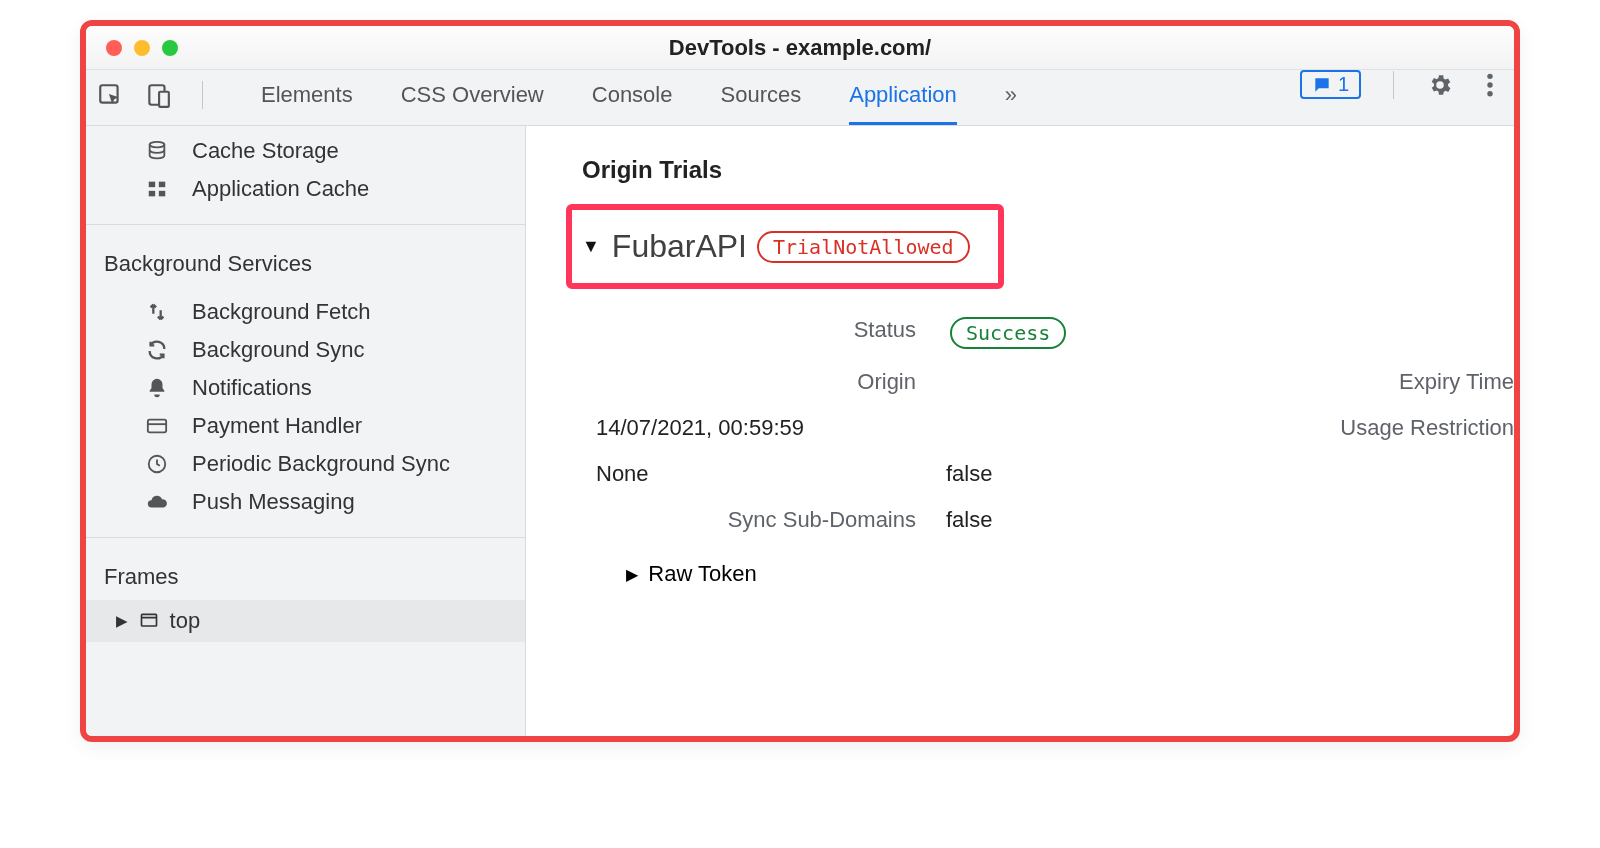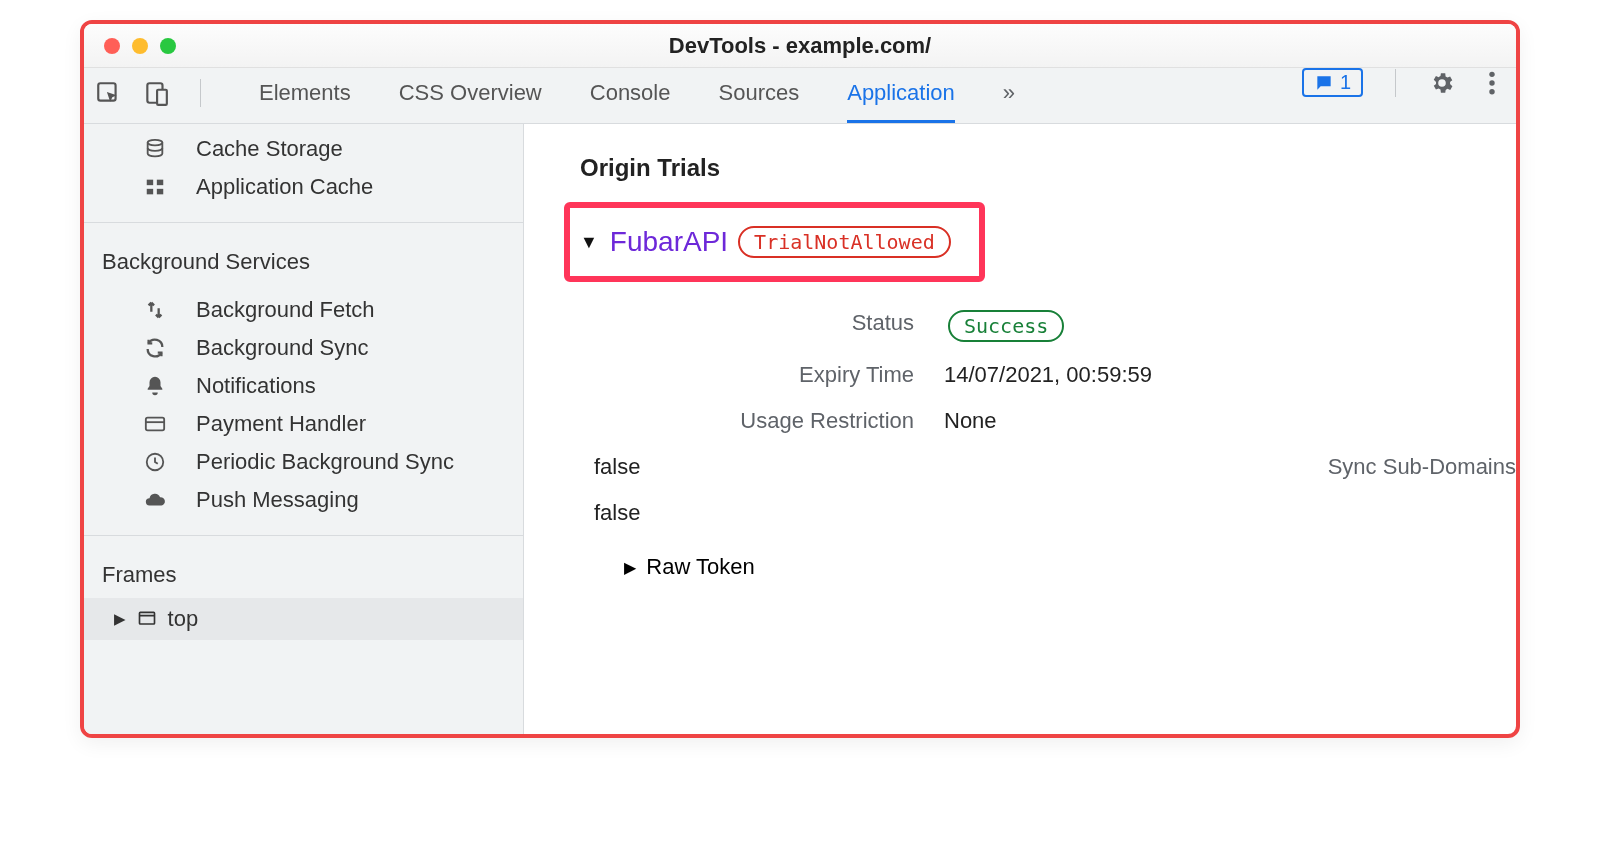--- a/index.html
+++ b/index.html
@@ -6,21 +6,21 @@
 body {
   font-family: -apple-system, BlinkMacSystemFont, "Segoe UI", Helvetica, Arial, sans-serif;
   background: #fff;
   display: flex;
   justify-content: center;
   align-items: flex-start;
   padding: 20px;
 }
 .window {
   width: 1440px;
-  border: 4px solid #ef4444;
+  border: 6px solid #ef4444;
   border-radius: 12px;
   overflow: hidden;
   box-shadow: 0 6px 20px rgba(0,0,0,0.06);
   background: #fff;
 }
 .titlebar {
   height: 44px;
   display: flex;
   align-items: center;
   background: linear-gradient(#fdfdfd,#f3f3f3);
@@ -70,21 +70,21 @@
   padding:1px 10px; color:#1a73e8; font-size:20px; font-weight:500;
 }
 .gear, .kebab, .chevrons { color:#606367; }
 .body { display:flex; height: 610px; }
 .sidebar {
   width: 440px; background:#f1f3f4; border-right:1px solid #d8dbde;
   font-size:22px; color:#333; overflow:hidden;
 }
 .side-group { padding: 6px 0; }
 .side-item {
-  display:flex; align-items:center; gap:28px;
+  display:flex; align-items:center; gap:22px;
   padding: 6px 12px 6px 58px;
   cursor:pointer;
 }
 .side-item .ico { width:26px; height:26px; color:#555; display:flex; align-items:center; justify-content:center; flex-shrink:0;}
 .side-header {
   padding: 14px 18px 10px 18px;
   font-size:22px; color:#333;
 }
 .side-divider { height:1px; background:#d8dbde; margin: 10px 0 12px 0; }
 .frames-row {
@@ -96,21 +96,21 @@
 .content { flex:1; padding: 20px 0 0 40px; overflow:auto; }
 .ot-title { font-size:24px; font-weight:700; color:#222; margin: 10px 0 20px 16px; }
 .ot-highlight {
   border: 6px solid #ff3559;
   border-radius: 6px;
   padding: 18px 28px 18px 10px;
   display:inline-flex; align-items:center; gap:6px;
   margin-bottom: 28px;
 }
 .disclosure { font-size:18px; color:#111; margin-right:6px; cursor:pointer; }
-.api-name { font-size:28px; color:#6d28d9; }
+.api-name { font-size:32px; color:#404040; }
 .pill {
   display:inline-block; border-radius:999px;
   font-family: Menlo, Consolas, monospace;
   font-size:20px; padding:2px 14px; margin-left:4px;
   border:2px solid;
 }
 .pill.red { color:#d93025; border-color:#d93025; }
 .pill.green { color:#188038; border-color:#188038; }
 .kv { display:grid; grid-template-columns: 320px auto; row-gap:20px; column-gap:30px; font-size:22px; margin-left: 30px;}
 .kv .k { text-align:right; color:#5f6369; }
@@ -282,20 +282,21 @@
       <div class="ot-highlight">
         <span class="disclosure">▼</span>
         <span class="api-name">FubarAPI</span>
         <span class="pill red">TrialNotAllowed</span>
       </div>
 
       <div class="kv">
         <div class="k">Status</div>
         <div class="v"><span class="pill green">Success</span></div>
 
+        <div class="k">Origin</div>
 
         <div class="k">Expiry Time</div>
         <div class="v">14/07/2021, 00:59:59</div>
 
         <div class="k">Usage Restriction</div>
         <div class="v">None</div>
 
         <div class="v">false</div>
 
         <div class="k">Sync Sub-Domains</div>

